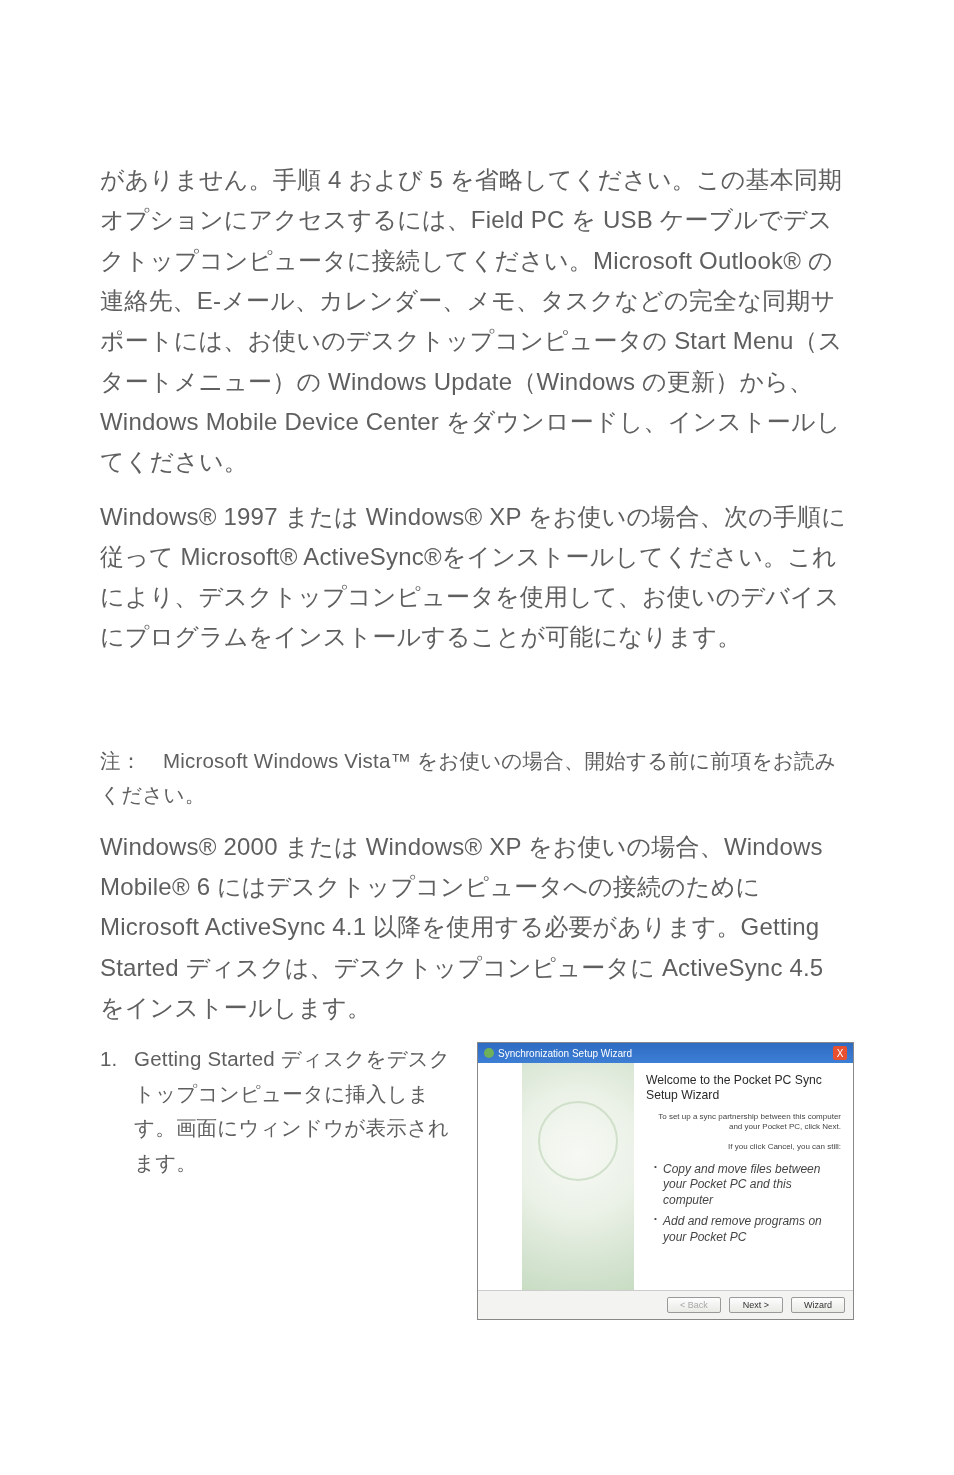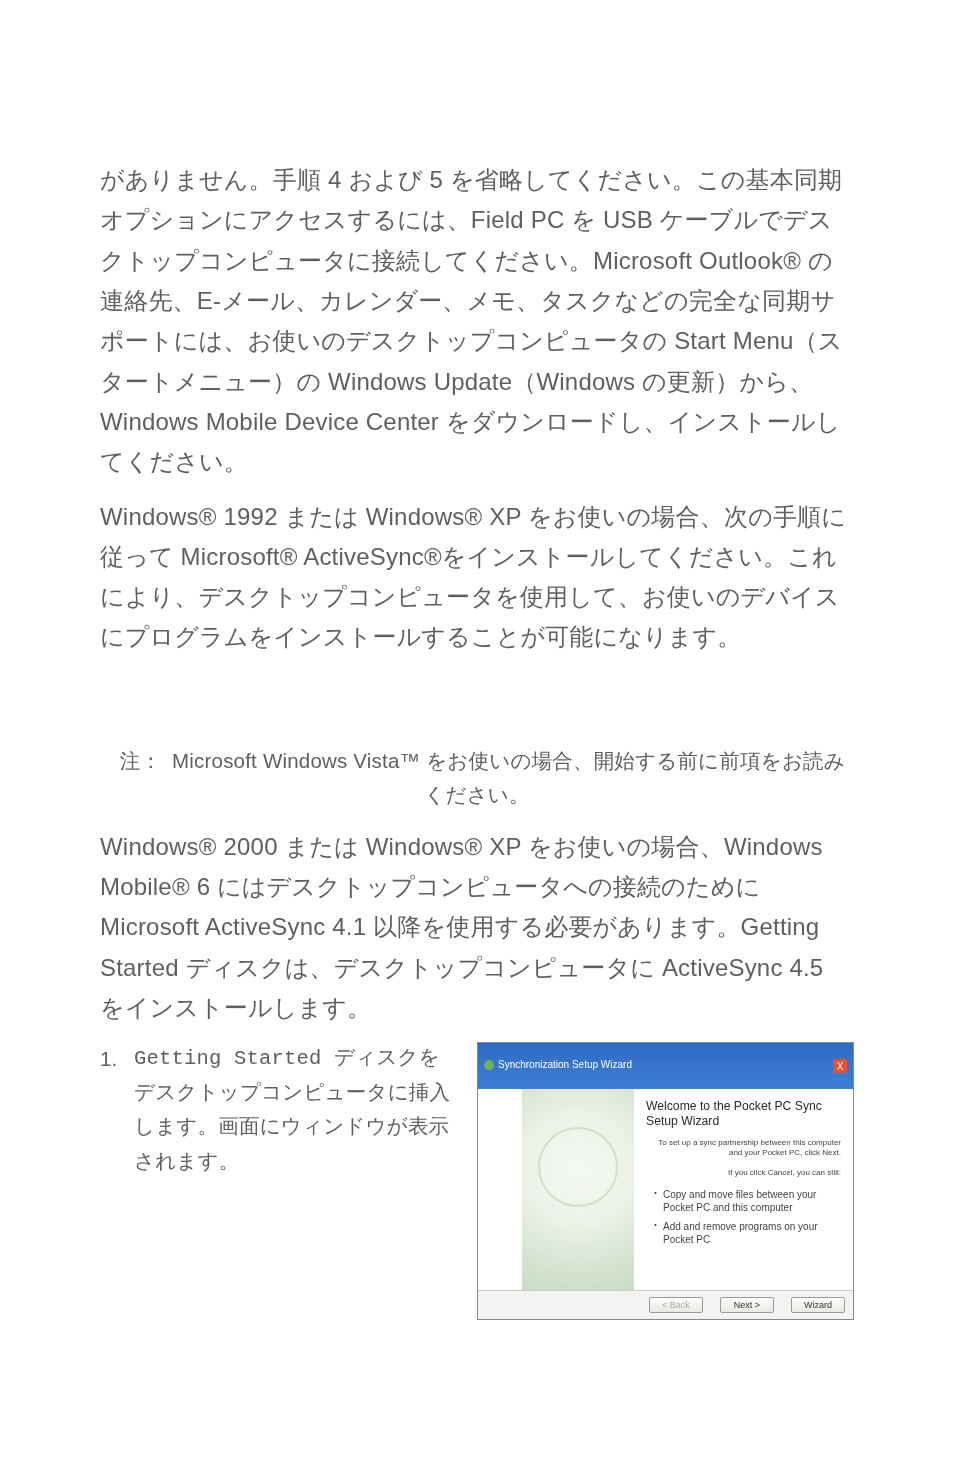--- a/index.html
+++ b/index.html
@@ -16,58 +16,57 @@
       line-height: 1.68;
       margin-bottom: 14px;
       letter-spacing: 0.2px;
     }
     .note {
       font-size: 20.5px;
       line-height: 1.68;
       margin-top: 86px;
       margin-bottom: 14px;
       letter-spacing: 0.2px;
-      text-align: center;
     }
     .note-label {
       display: inline-block;
       width: 63px;
     }
     .lower {
       display: flex;
       margin-top: 10px;
       gap: 22px;
       align-items: flex-start;
     }
     .list-side {
       flex: 0 0 355px;
       font-size: 20.5px;
       line-height: 1.68;
       letter-spacing: 0.2px;
       display: flex;
     }
     .list-num { flex: 0 0 34px; }
-    .list-txt { flex: 1; font-family: Liberation Mono, monospace; }
+    .list-txt { flex: 1; }
     .wizard {
       flex: 1;
       border: 1px solid #888;
       min-height: 278px;
       position: relative;
       background: #fff;
       display: flex;
       flex-direction: column;
     }
     .wizard-title {
       background: linear-gradient(#2e6bc2, #3d7fd5);
       color: #fff;
       font-size: 10px;
-      padding: 16px 6px;
+      padding: 3px 6px;
       font-family: Arial, sans-serif;
       display: flex;
-      align-items: flex-start;
+      align-items: center;
       justify-content: space-between;
     }
     .wizard-title-left { display: flex; align-items: center; gap: 4px; }
     .wizard-close {
       background: #e85030;
       width: 14px; height: 14px;
       color: #fff;
       font-size: 10px;
       display: flex; align-items: center; justify-content: center;
       border-radius: 2px;
@@ -106,43 +105,44 @@
     }
     .wiz-p {
       font-size: 8px;
       line-height: 1.25;
       margin-bottom: 10px;
       color: #444;
       text-align: right;
     }
     .wiz-ul {
       list-style: none;
-      font-size: 10px;
+      font-size: 12px;
       line-height: 1.3;
       padding-left: 8px;
       color: #444;
+      font-style: italic;
     }
     .wiz-ul li {
       position: relative;
       padding-left: 9px;
       margin-bottom: 6px;
     }
     .wiz-ul li::before {
       content: "•";
       position: absolute;
       left: 0;
       font-size: 8px;
     }
     .wizard-footer {
       border-top: 1px solid #ccc;
       background: #f3f3f1;
       padding: 6px 8px;
       display: flex;
       justify-content: flex-end;
-      gap: 17px;
+      gap: 8px;
     }
     .wbtn {
       font-size: 9px;
       font-family: Arial, sans-serif;
       border: 1px solid #9a9a9a;
       background: linear-gradient(#fdfdfd, #e9e9e5);
       padding: 2px 12px;
       border-radius: 2px;
       color: #333;
       min-width: 54px;
@@ -152,21 +152,21 @@
     .wicon {
       width: 10px; height: 10px;
       background: #6fb05a;
       border-radius: 50%;
     }
   </style>
 </head>
 <body>
 
 <div class="para">がありません。手順 4 および 5 を省略してください。この基本同期オプションにアクセスするには、Field PC を  USB ケーブルでデスクトップコンピュータに接続してください。Microsoft Outlook® の連絡先、E-メール、カレンダー、メモ、タスクなどの完全な同期サポートには、お使いのデスクトップコンピュータの Start Menu（スタートメニュー）の Windows Update（Windows の更新）から、Windows Mobile Device Center をダウンロードし、インストールしてください。</div>
-<div class="para">Windows® 1992 または Windows® XP をお使いの場合、次の手順に従って Microsoft® ActiveSync®をインストールしてください。これにより、デスクトップコンピュータを使用して、お使いのデバイスにプログラムをインストールすることが可能になります。</div>
+<div class="para">Windows® 1997 または Windows® XP をお使いの場合、次の手順に従って Microsoft® ActiveSync®をインストールしてください。これにより、デスクトップコンピュータを使用して、お使いのデバイスにプログラムをインストールすることが可能になります。</div>
 
 <div class="note">
   <span class="note-label">注：</span><span>Microsoft Windows Vista™ をお使いの場合、開始する前に前項をお読みください。</span>
 </div>
 
 <div class="para">Windows® 2000 または Windows® XP をお使いの場合、Windows Mobile® 6 にはデスクトップコンピュータへの接続のために Microsoft ActiveSync 4.1 以降を使用する必要があります。Getting Started ディスクは、デスクトップコンピュータに ActiveSync 4.5 をインストールします。</div>
 
 <div class="lower">
   <div class="list-side">
     <div class="list-num">1.</div>

